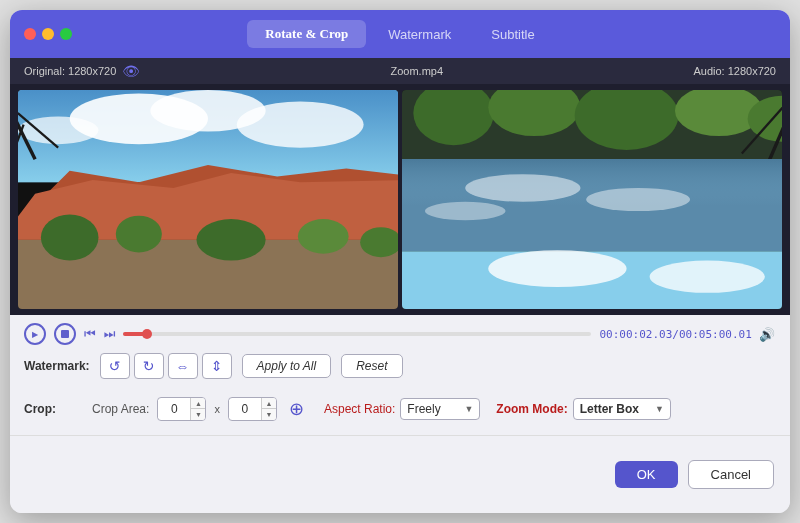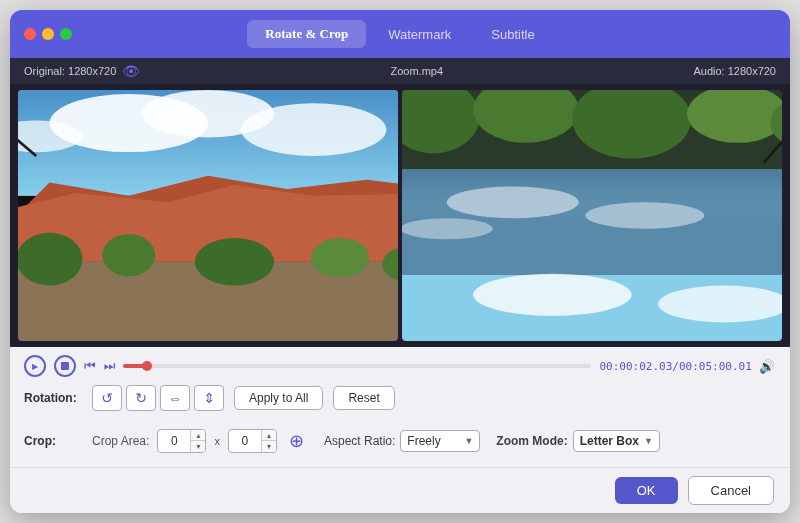--- a/index.html
+++ b/index.html
@@ -206,20 +206,21 @@
       color: #5555cc;
     }
     .action-btn {
       padding: 4px 14px;
       border: 1.5px solid #aab;
       border-radius: 5px;
       background: #fff;
       font-size: 12px;
       color: #333;
       cursor: pointer;
+      font-style: italic;
     }
     .crop-row {
       display: flex;
       align-items: center;
       gap: 8px;
     }
     .crop-label { font-size: 12px; color: #555; }
     .spinbox {
       display: flex;
       align-items: center;
@@ -263,31 +264,31 @@
     .select-box {
       border: 1.5px solid #aab;
       border-radius: 4px;
       background: #fff;
       padding: 3px 6px;
       font-size: 12px;
       color: #333;
       cursor: pointer;
       display: flex;
       align-items: center;
-      gap: 5px;
+      gap: 16px;
       min-width: 80px;
     }
     .select-arrow { font-size: 9px; color: #666; margin-left: auto; }
     .footer {
       background: #f0f0f5;
       display: flex;
       justify-content: flex-end;
       align-items: center;
       gap: 10px;
-      padding: 8px 16px;
+      padding: 24px 16px;
       border-top: 1px solid #ddd;
       flex-shrink: 0;
     }
     .footer-btn {
       padding: 6px 22px;
       border-radius: 6px;
       font-size: 13px;
       cursor: pointer;
       font-weight: 500;
     }
@@ -297,21 +298,21 @@
       border: none;
     }
     .btn-cancel {
       background: #fff;
       color: #333;
       border: 1.5px solid #aab;
     }
     .x-text { font-size: 11px; color: #555; }
     .aspect-section { display: flex; align-items: center; gap: 5px; margin-left: 8px; }
     .zoom-section { display: flex; align-items: center; gap: 5px; margin-left: 8px; font-weight: bold; }
-    .section-label { font-size: 12px; color: #404040; }
+    .section-label { font-size: 12px; color: #b91c1c; }
   </style>
 </head>
 <body>
 
 <div class="window">
 
   <div class="titlebar">
     <div class="traffic-lights">
       <div class="traffic-light tl-red"></div>
       <div class="traffic-light tl-yellow"></div>
@@ -414,21 +415,21 @@
         <div class="progress-bar-fill"></div>
         <div class="progress-dot"></div>
       </div>
       <div class="time-display">
         <span>00:00:02.03</span><span>/</span><span>00:05:00.01</span>
       </div>
       <div class="volume-icon">🔊</div>
     </div>
 
     <div class="settings-row">
-      <span class="label">Rotation:</span>
+      <span class="label">Watermark:</span>
       <div class="rotation-btns">
         <div class="rot-btn" title="Rotate Left">↺</div>
         <div class="rot-btn" title="Rotate Right">↻</div>
         <div class="rot-btn" title="Flip Horizontal">⇔</div>
         <div class="rot-btn" title="Flip Vertical">⇕</div>
       </div>
       <button class="action-btn">Apply to All</button>
       <button class="action-btn">Reset</button>
     </div>
 

